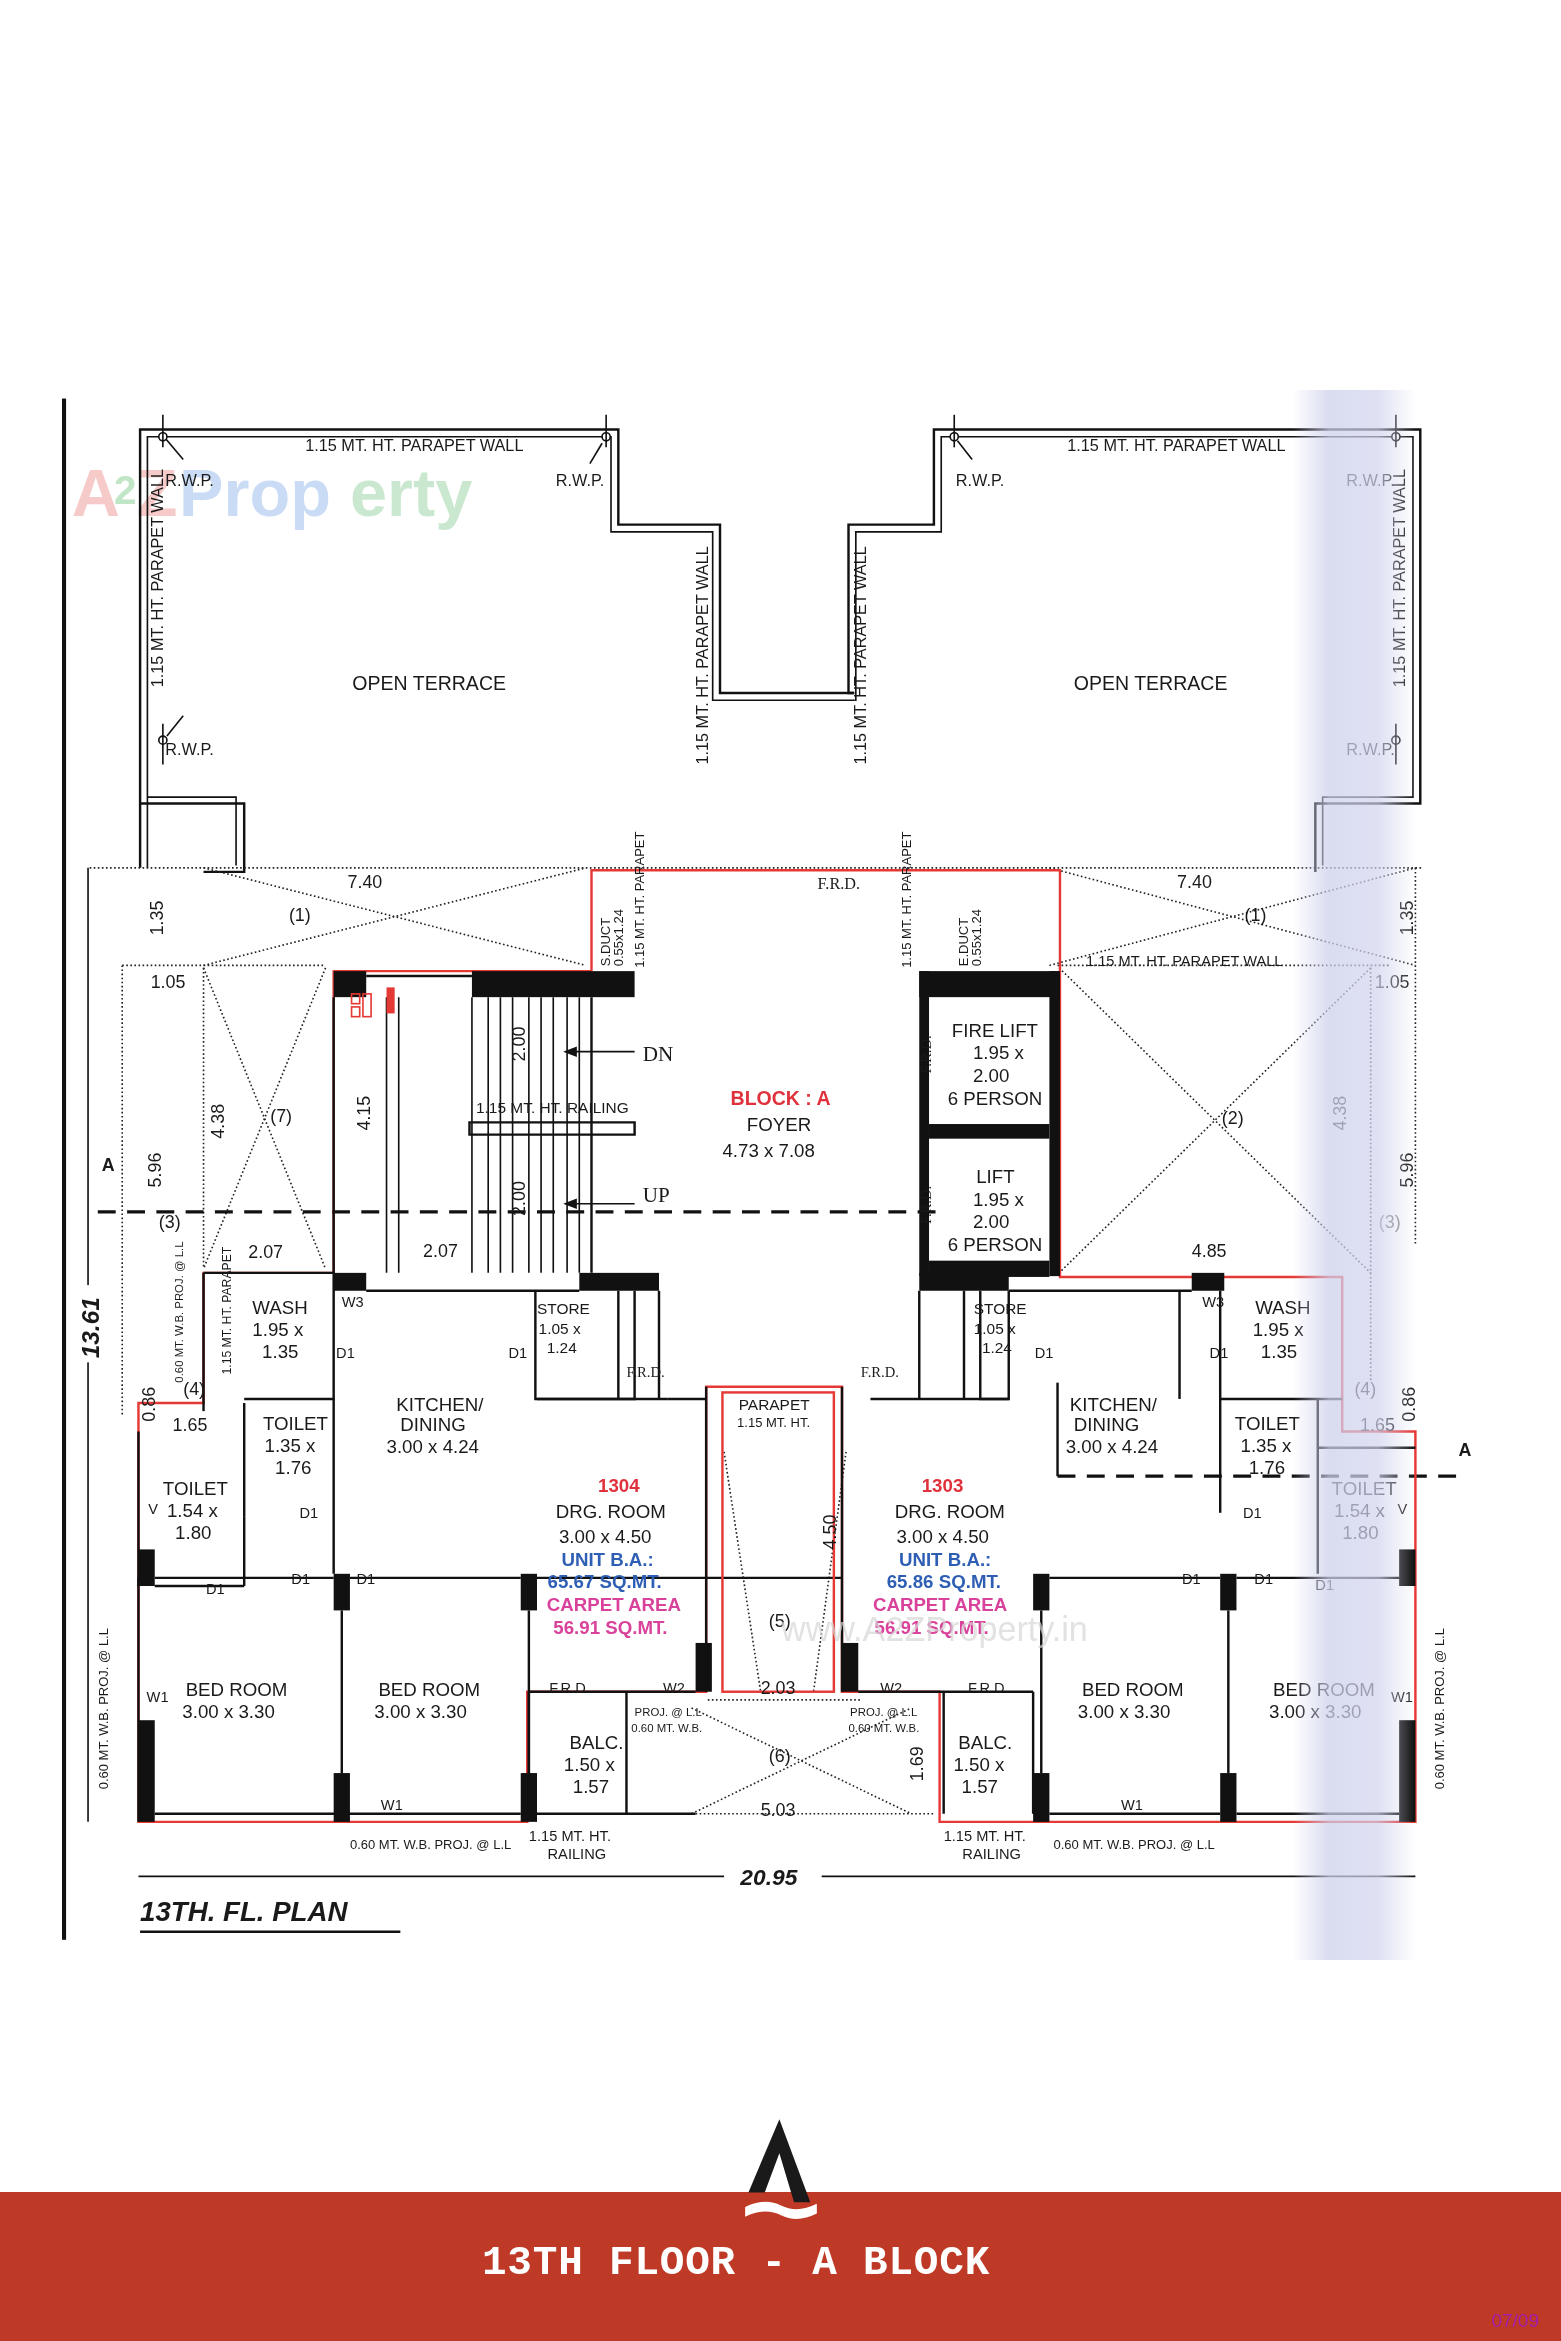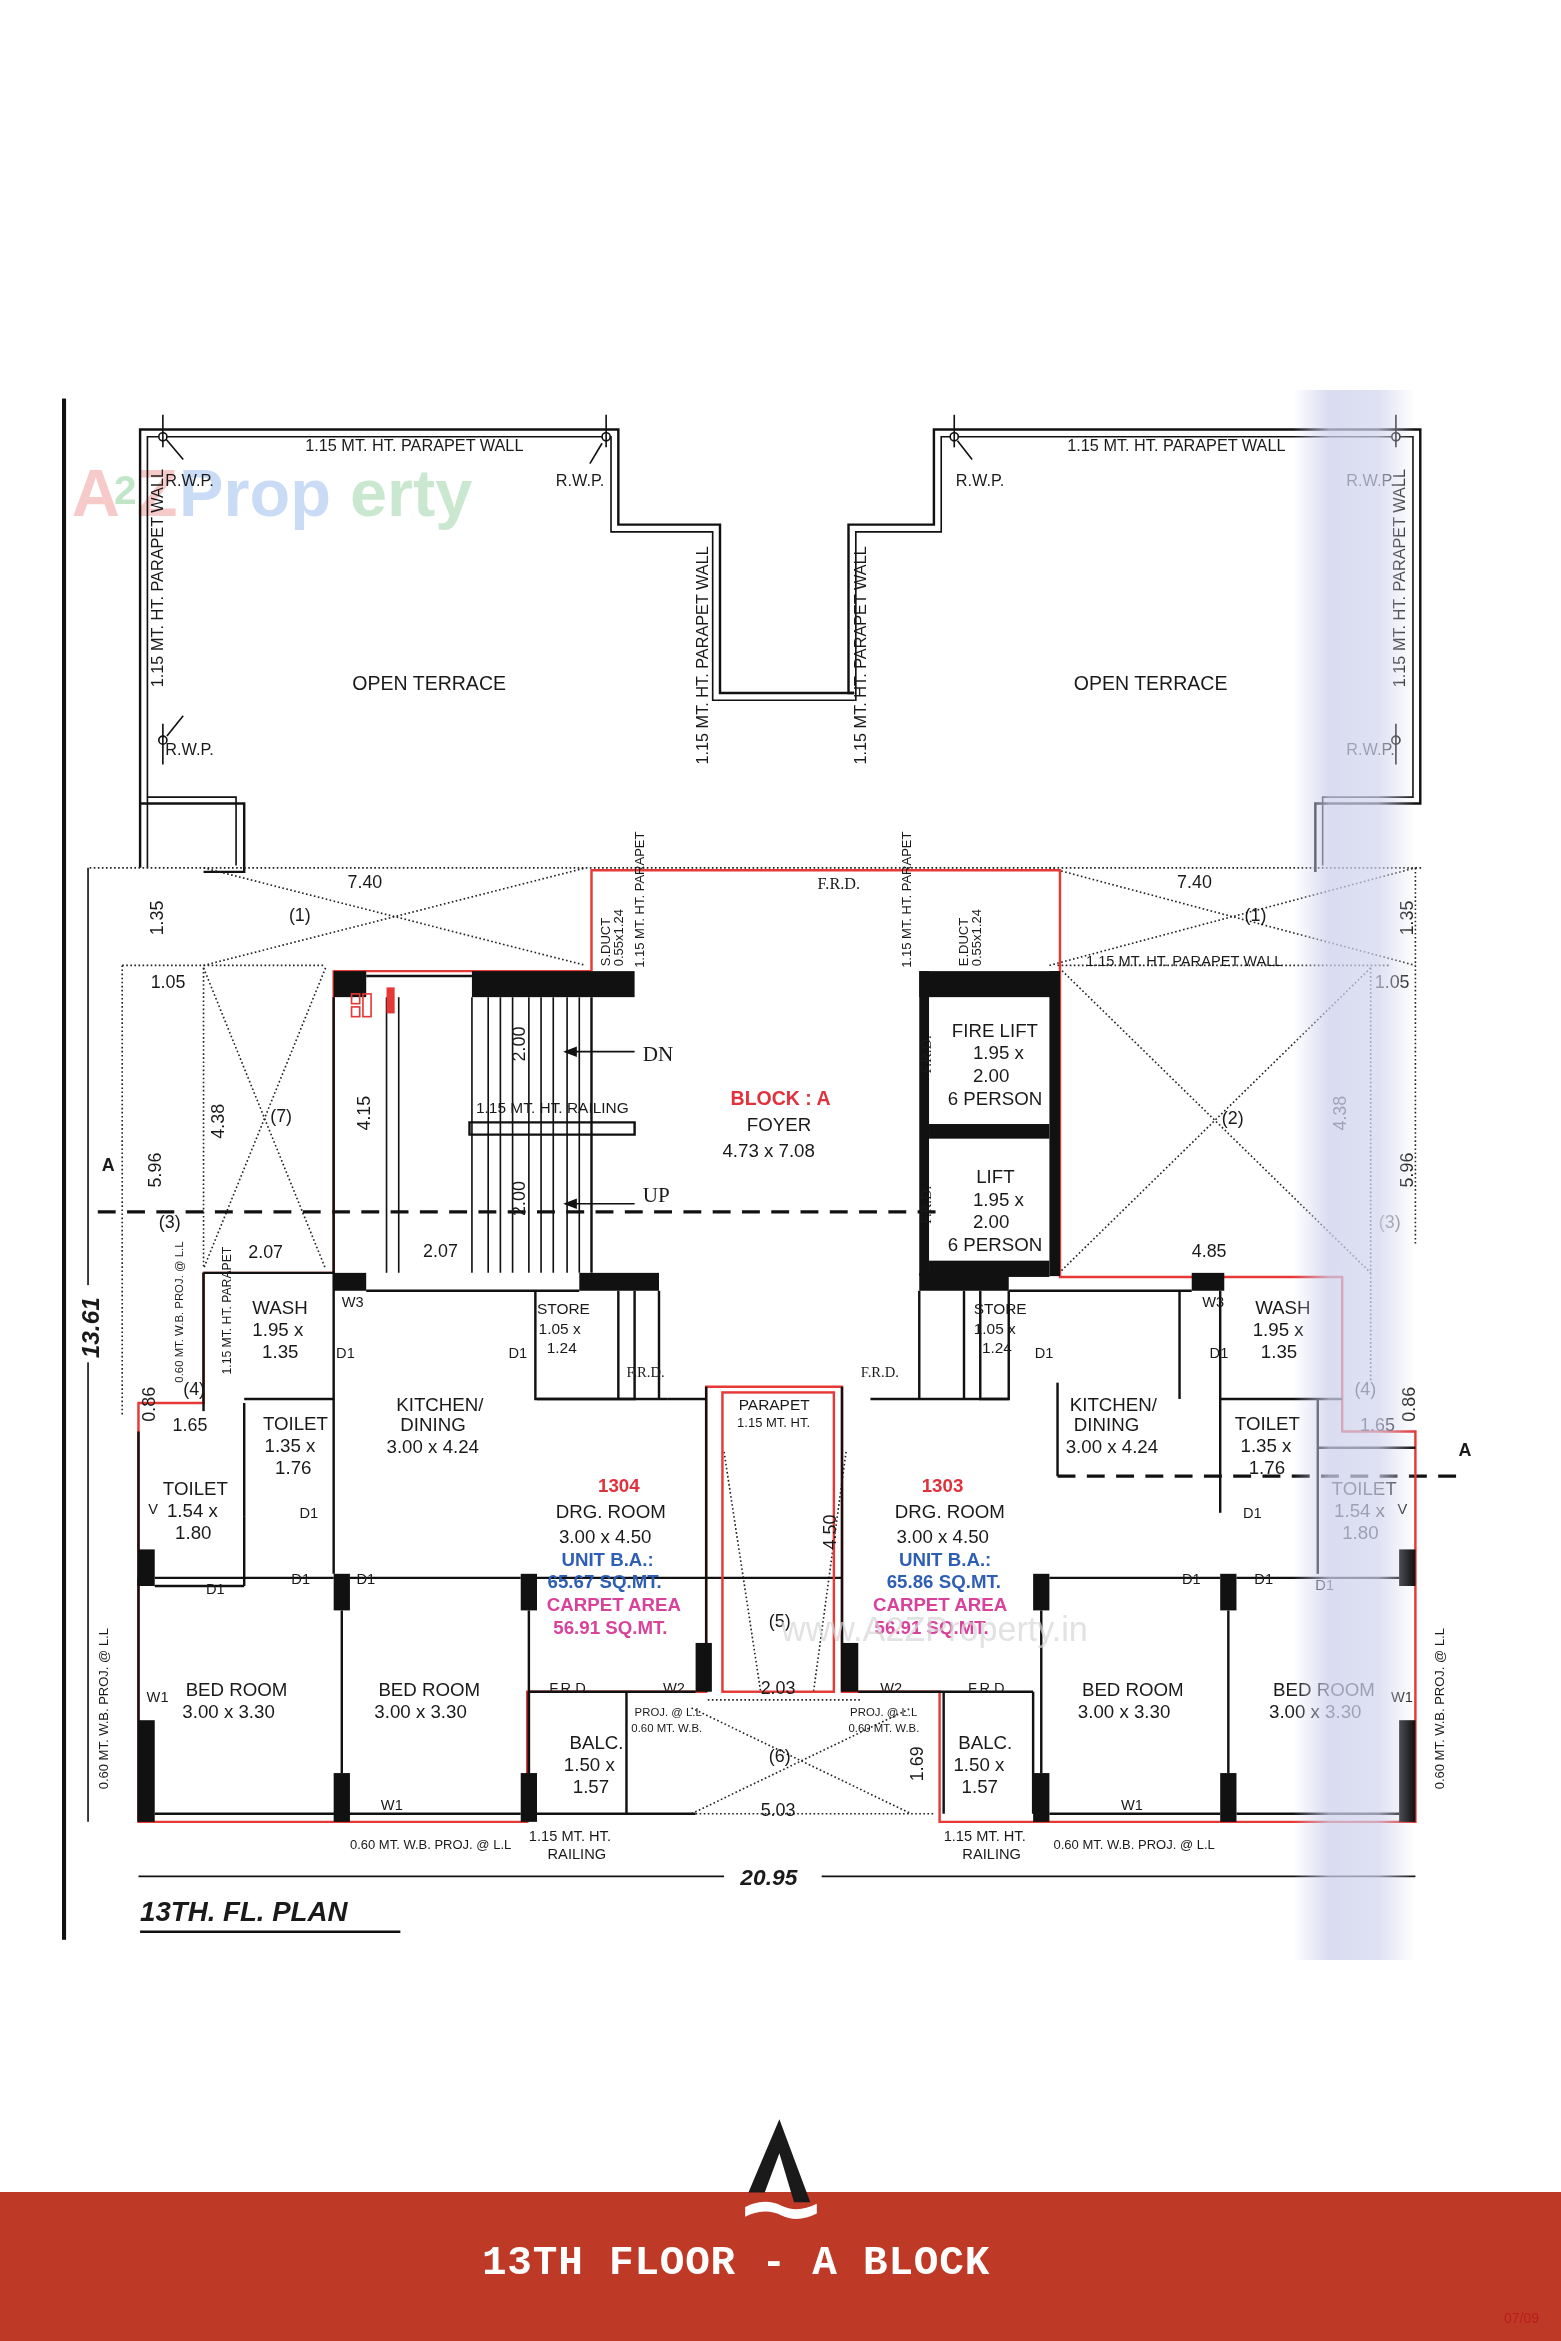--- a/index.html
+++ b/index.html
@@ -5,21 +5,21 @@
   html, body { margin:0; padding:0; background:#ffffff; }
   body { width:1562px; height:2342px; position:relative; overflow:hidden; font-family:"Liberation Sans", sans-serif; }
   .plan-wrap { position:absolute; left:0; top:0; width:1562px; height:2196px; }
   svg text { font-family:"Liberation Sans", sans-serif; fill:#1a1a1a; }
   .t-serif { font-family:"Liberation Serif", serif; }
   .scan-band { position:absolute; left:1293px; top:390px; width:122px; height:1570px;
     background:linear-gradient(90deg, rgba(215,218,240,0) 0%, rgba(205,208,235,0.75) 30%, rgba(210,212,238,0.7) 70%, rgba(215,218,240,0) 100%); pointer-events:none; }
   .footer { position:absolute; left:0; top:2192px; width:1562px; height:150px; background:#bf3a26; }
   .footer-title { position:absolute; left:0; top:2240px; width:1416px; text-align:center; color:#ffffff;
     font-family:Liberation Mono, monospace; font-weight:bold; font-size:41px; letter-spacing:0.8px;margin-left:28px; }
-  .page-num { position:absolute; right:23px; top:2310px; color:#b91c1c; font-family:"Liberation Sans", sans-serif; font-size:14px; }
+  .page-num { position:absolute; right:23px; top:2310px; color:#a21caf; font-family:"Liberation Sans", sans-serif; font-size:19px; }
   .logo { position:absolute; left:732px; top:2111px; width:98px; height:114px; }
 </style>
 </head>
 <body>
 
 <div class="plan-wrap">
 <svg width="1562" height="2196" viewBox="0 0 1920 2700" xmlns="http://www.w3.org/2000/svg">
 
   <rect x="76" y="490" width="5" height="1895" fill="#111"></rect>
 

